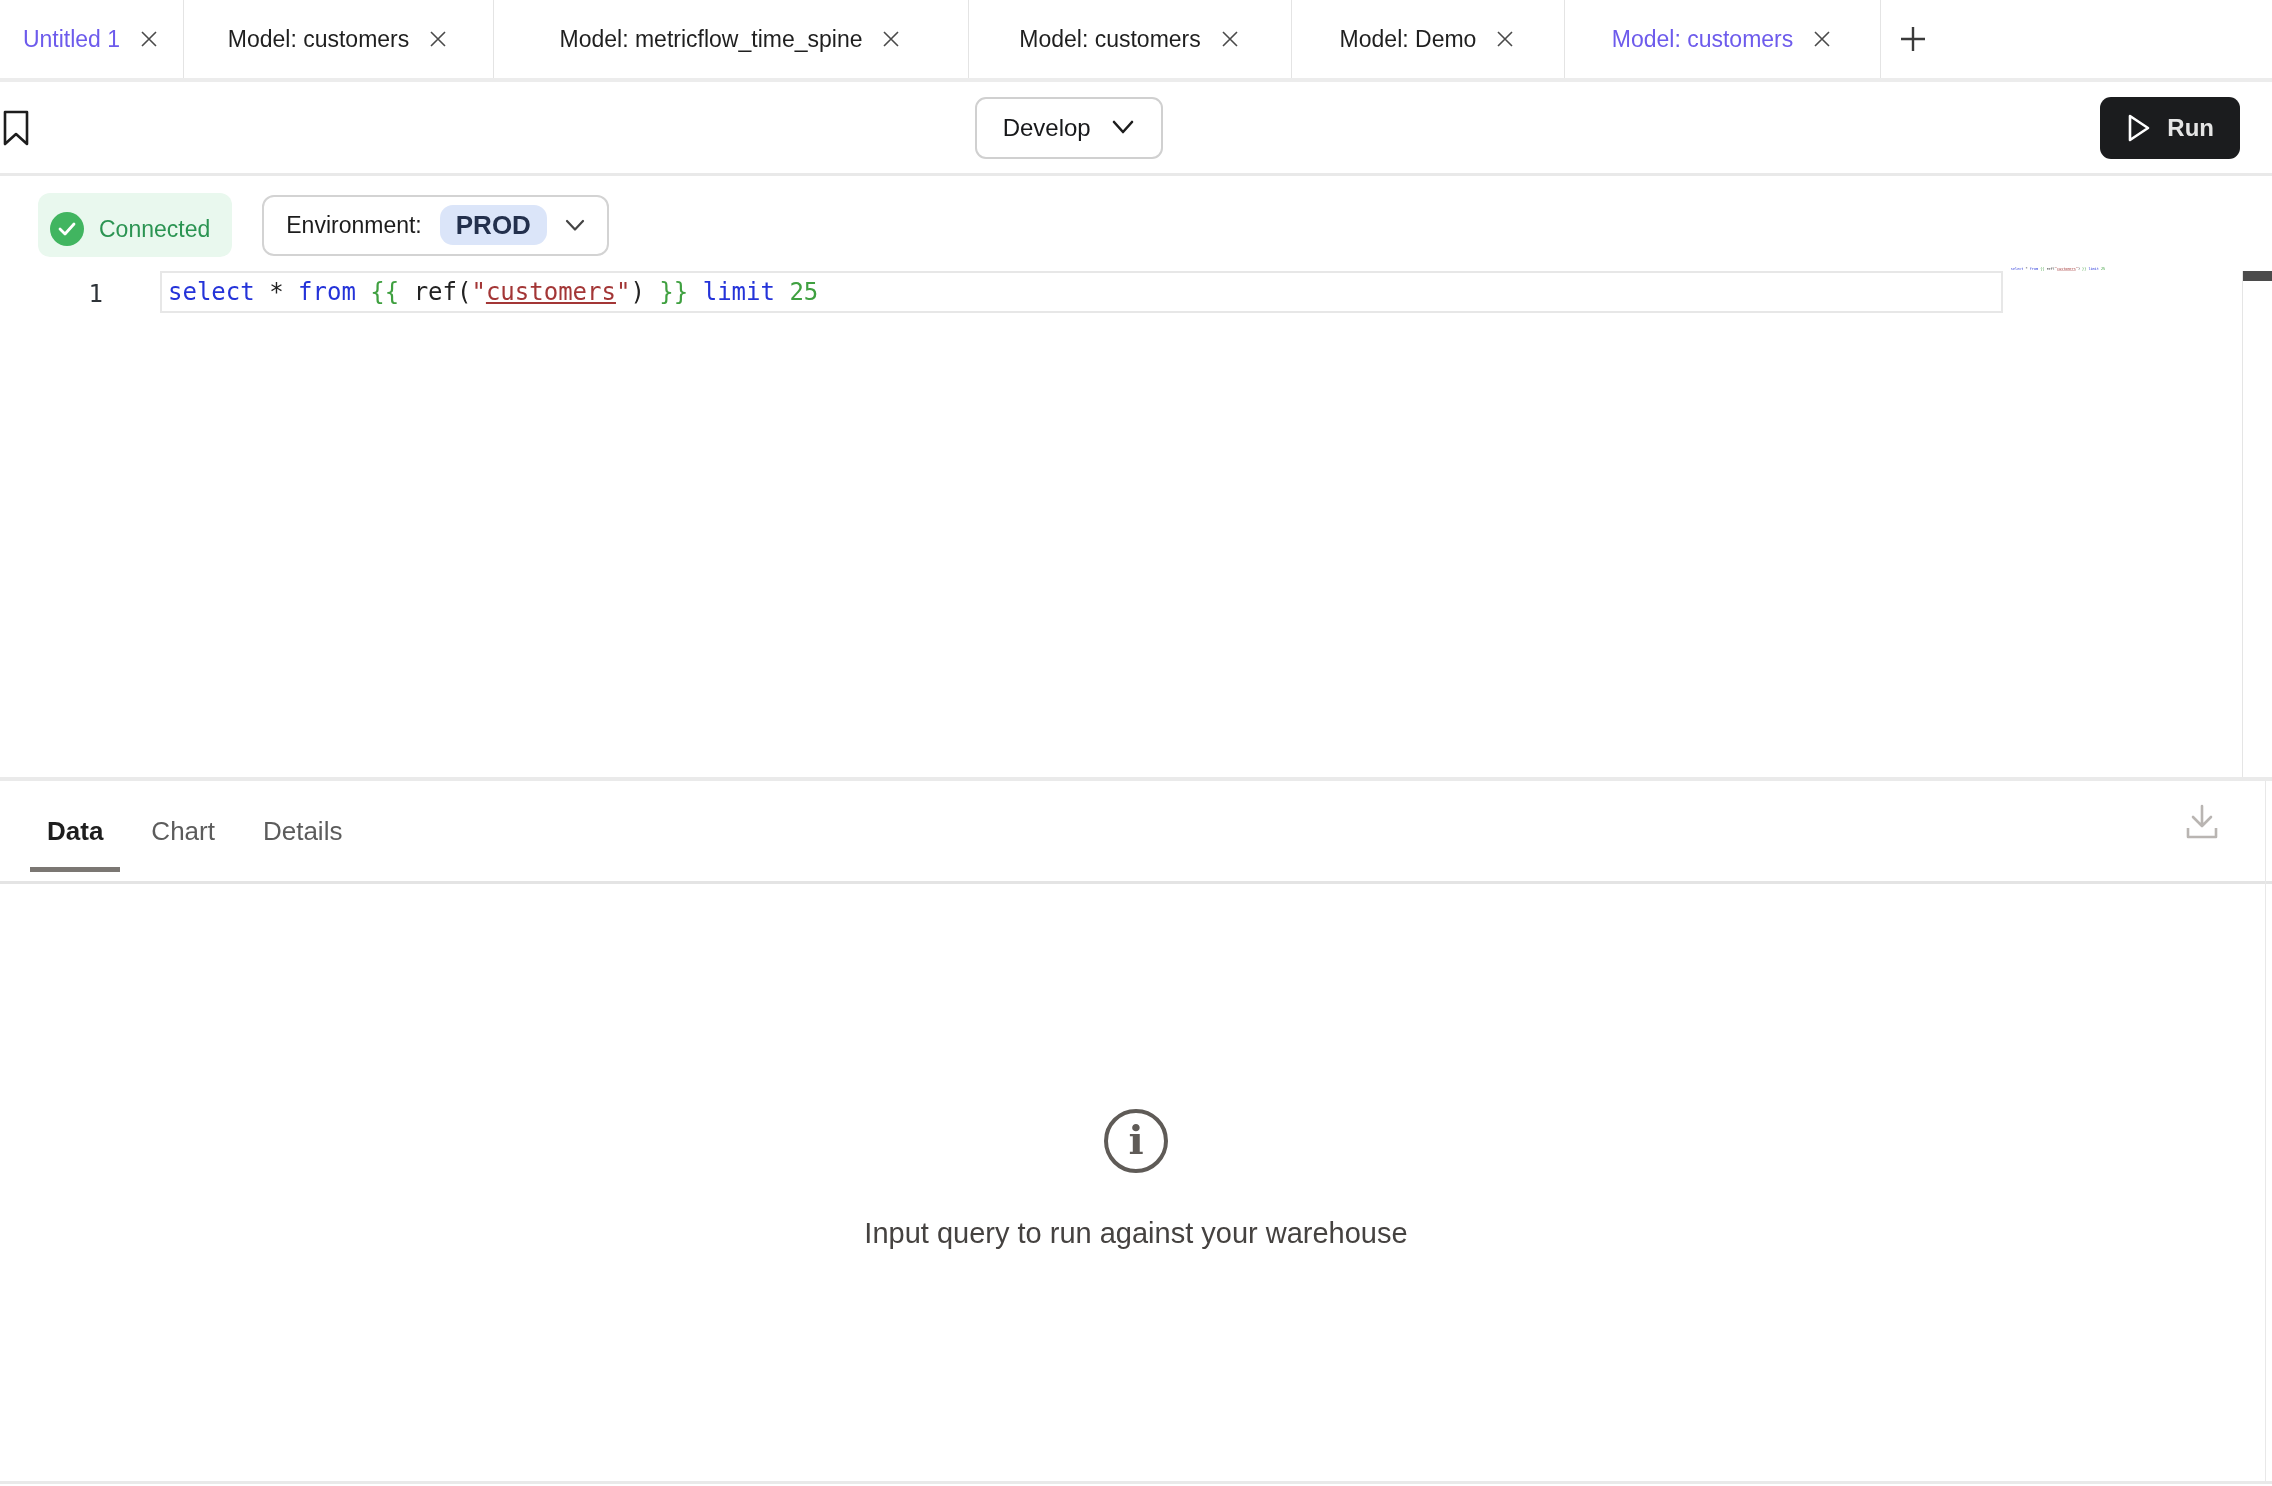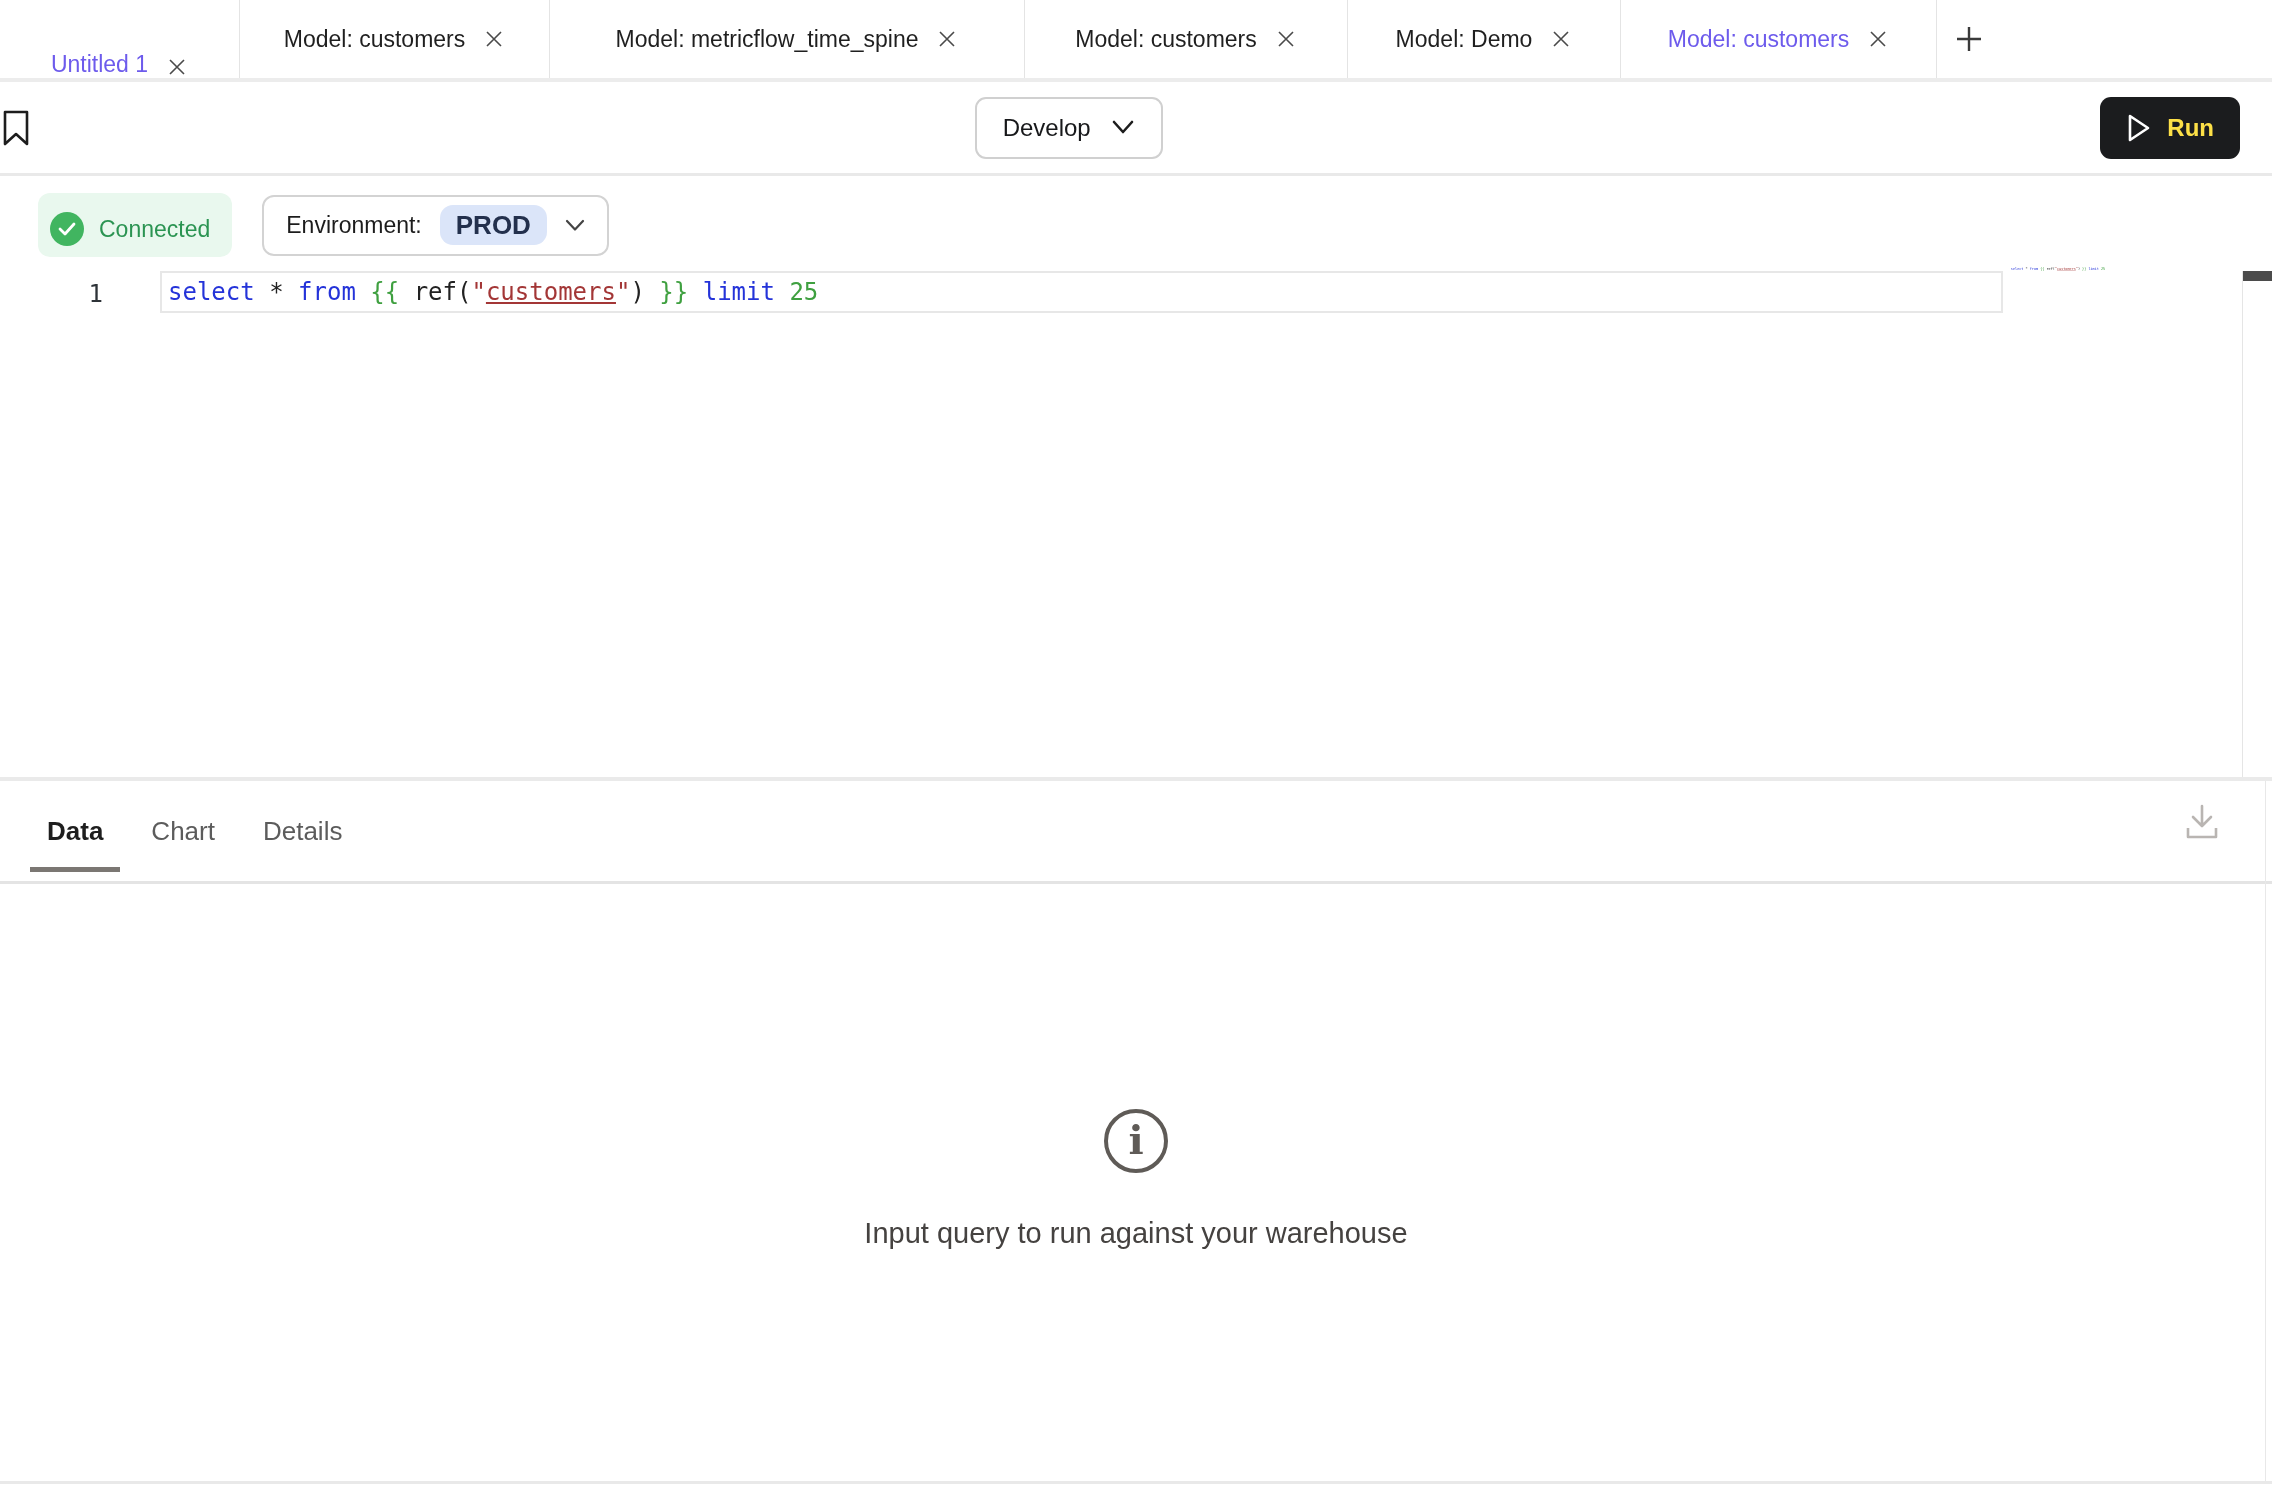--- a/index.html
+++ b/index.html
@@ -4,21 +4,21 @@
 <style>
   html,body{margin:0;padding:0;background:#fff;}
   #screen{position:relative;width:2272px;height:1486px;background:#fff;overflow:hidden;
           font-family:"Liberation Sans",sans-serif;color:#1f1f1f;}
 
   
   .tabbar{position:absolute;left:0;top:0;width:2272px;height:78px;background:#fff;display:flex;}
   .tabbar:after{content:"";position:absolute;left:0;top:78px;width:2272px;height:4px;background:#ececec;}
   .tab{height:78px;display:flex;align-items:center;justify-content:center;gap:18px;
        border-right:1px solid #e4e4e4;box-sizing:border-box;background:#fff;cursor:pointer;}
-  .tab:nth-child(1){width:240px;align-items:flex-end;}
+  .tab:nth-child(1){width:184px;}
   .tab:nth-child(2){width:310px;}
   .tab:nth-child(3){width:475px;}
   .tab:nth-child(4){width:323px;}
   .tab:nth-child(5){width:273px;}
   .tab:nth-child(6){width:316px;}
   .tab-label{font-size:23px;color:var(--tab-text);white-space:nowrap;}
   .tab-label.accent{color:var(--accent);}
   .tab .close{flex:0 0 auto;display:block;}
   .add-tab{width:64px;height:78px;display:flex;align-items:center;justify-content:center;
            background:#fff;border:none;padding:0;cursor:pointer;}
@@ -26,21 +26,21 @@
   
   .toolbar{position:absolute;left:0;top:82px;width:2272px;height:91px;background:#fff;
            display:flex;align-items:center;justify-content:space-between;}
   .toolbar:after{content:"";position:absolute;left:0;top:91px;width:2272px;height:3px;background:#e9e9e9;}
   .bookmark-btn{background:none;border:none;padding:0;margin-right:30px;cursor:pointer;display:flex;}
   .develop-btn{display:flex;align-items:center;gap:20px;height:62px;padding:0 26px;
                background:#fff;border:2px solid #d0d0d0;border-radius:11px;cursor:pointer;
                font-family:"Liberation Sans",sans-serif;font-size:24px;font-weight:500;color:#17181a;}
   .run-btn{display:flex;align-items:center;gap:15px;height:62px;padding:0 26px;margin-left:25px;margin-right:32px;
            background:var(--run-bg);border:none;border-radius:11px;cursor:pointer;
-           font-family:"Liberation Sans",sans-serif;font-size:24px;font-weight:600;color:#fde047;}
+           font-family:"Liberation Sans",sans-serif;font-size:24px;font-weight:600;color:#e5e5e5;}
 
   
   .editor-pane{position:absolute;left:0;top:176px;width:2272px;height:601px;background:#fff;}
   .status-row{position:absolute;left:38px;top:17px;display:flex;align-items:center;gap:30px;}
   .connected-badge{display:flex;align-items:center;gap:15px;height:56px;padding:8px 22px 0 12px;
                    background:var(--connected-bg);border-radius:12px;}
   .connected-dot{width:34px;height:34px;border-radius:50%;background:var(--connected-dot);
                  display:flex;align-items:center;justify-content:center;}
   .connected-label{font-size:23px;font-weight:500;color:var(--connected-text);}
   .env-select{display:flex;align-items:center;gap:18px;height:61px;padding:0 22px;

